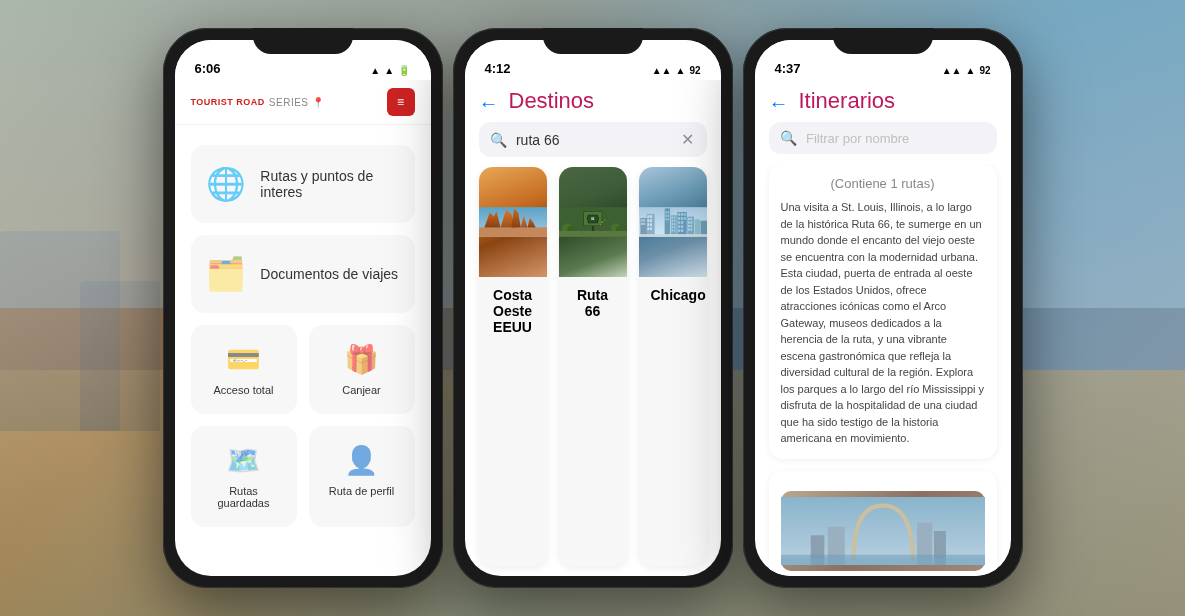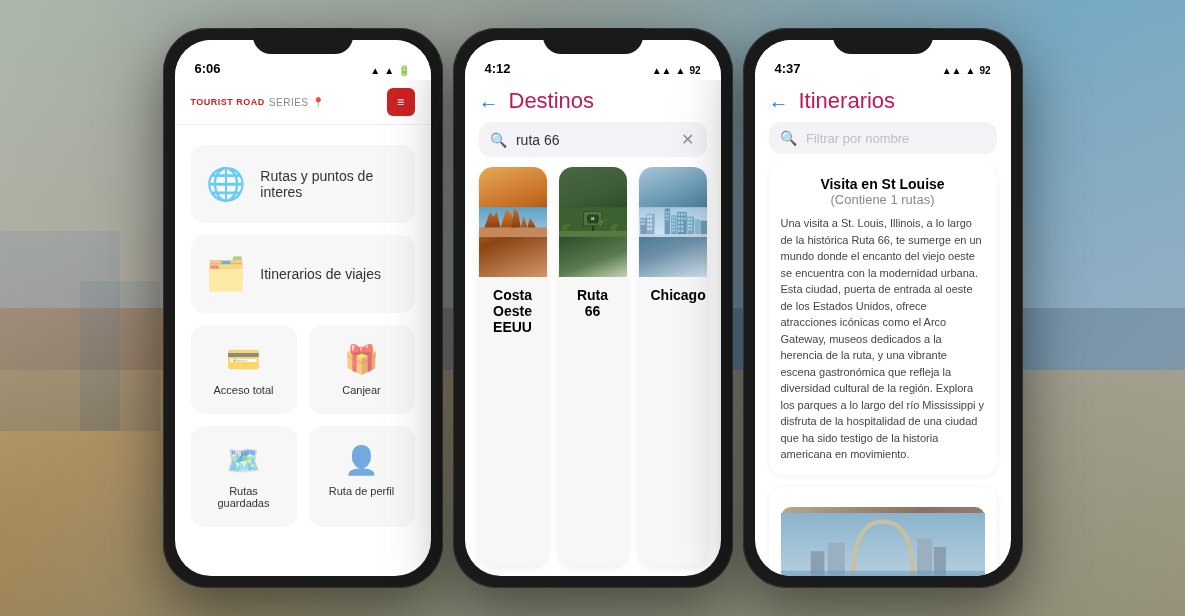--- a/index.html
+++ b/index.html
@@ -360,21 +360,21 @@
 
       <div class="menu-grid">
 
         <div class="menu-card-full">
           <div class="card-icon">🌐</div>
           <span class="card-label">Rutas y puntos de interes</span>
         </div>
 
         <div class="menu-card-full">
           <div class="card-icon">🗂️</div>
-          <span class="card-label">Itinerarios de viajes</span>
+          <span class="card-label">Documentos de viajes</span>
         </div>
 
         <div class="menu-row">
           <div class="menu-card-half">
             <div class="card-icon">💳</div>
             <span class="card-label">Acceso total</span>
           </div>
           <div class="menu-card-half">
             <div class="card-icon">🎁</div>
             <span class="card-label">Canjear</span>
@@ -604,21 +604,20 @@
       </div>
 
       <div class="filter-bar">
         <span class="search-icon">🔍</span>
         <span class="filter-placeholder">Filtrar por nombre</span>
       </div>
 
       <div class="screen3-content">
 
         <div class="itinerary-card">
-          <div class="itin-title">Visita en St Louise</div>
           <div class="itin-subtitle">(Contiene 1 rutas)</div>
           <div class="itin-desc">Una visita a St. Louis, Illinois, a lo largo de la histórica Ruta 66, te sumerge en un mundo donde el encanto del viejo oeste se encuentra con la modernidad urbana. Esta ciudad, puerta de entrada al oeste de los Estados Unidos, ofrece atracciones icónicas como el Arco Gateway, museos dedicados a la herencia de la ruta, y una vibrante escena gastronómica que refleja la diversidad cultural de la región. Explora los parques a lo largo del río Mississippi y disfruta de la hospitalidad de una ciudad que ha sido testigo de la historia americana en movimiento.</div>
         </div>
 
         <div class="itinerary-card">
           <div class="itin-image img-st-louis">
             <svg width="100%" height="80" viewBox="0 0 240 80">
               <defs>
                 <linearGradient id="arch-sky" x1="0%" y1="0%" x2="0%" y2="100%">
                   <stop offset="0%" style="stop-color:#8ab4cc"></stop>

